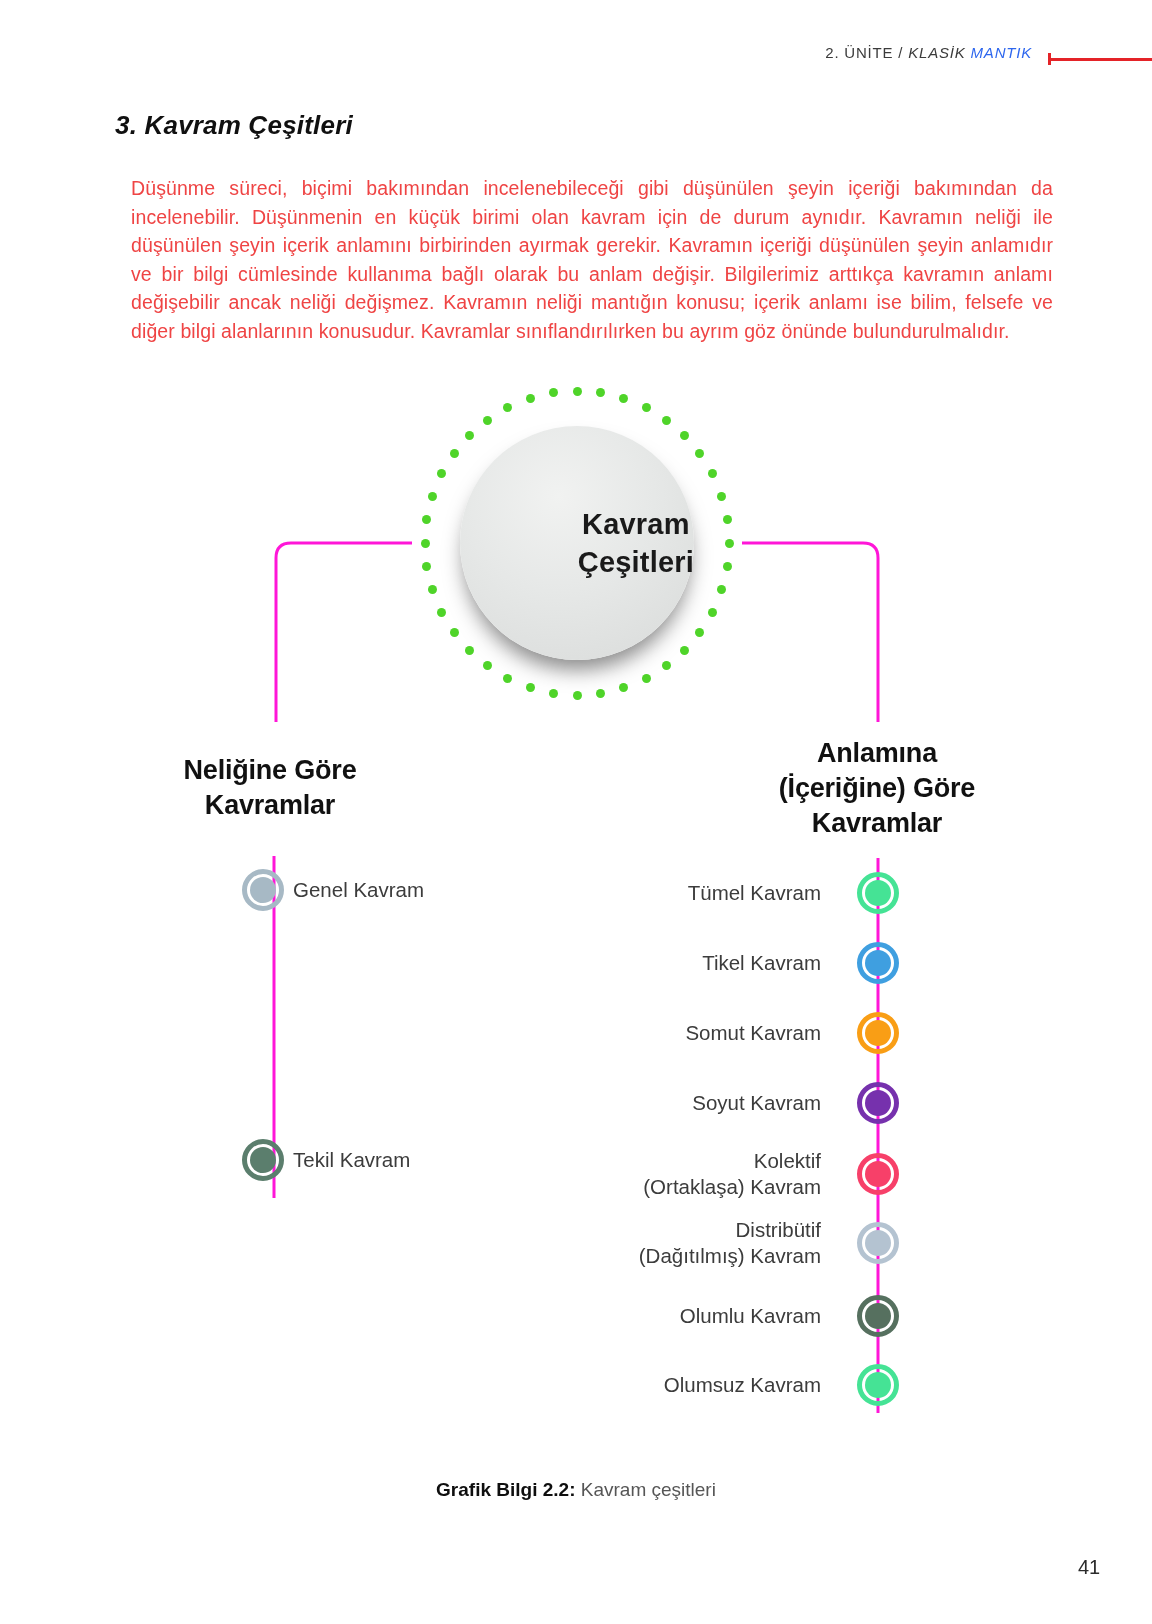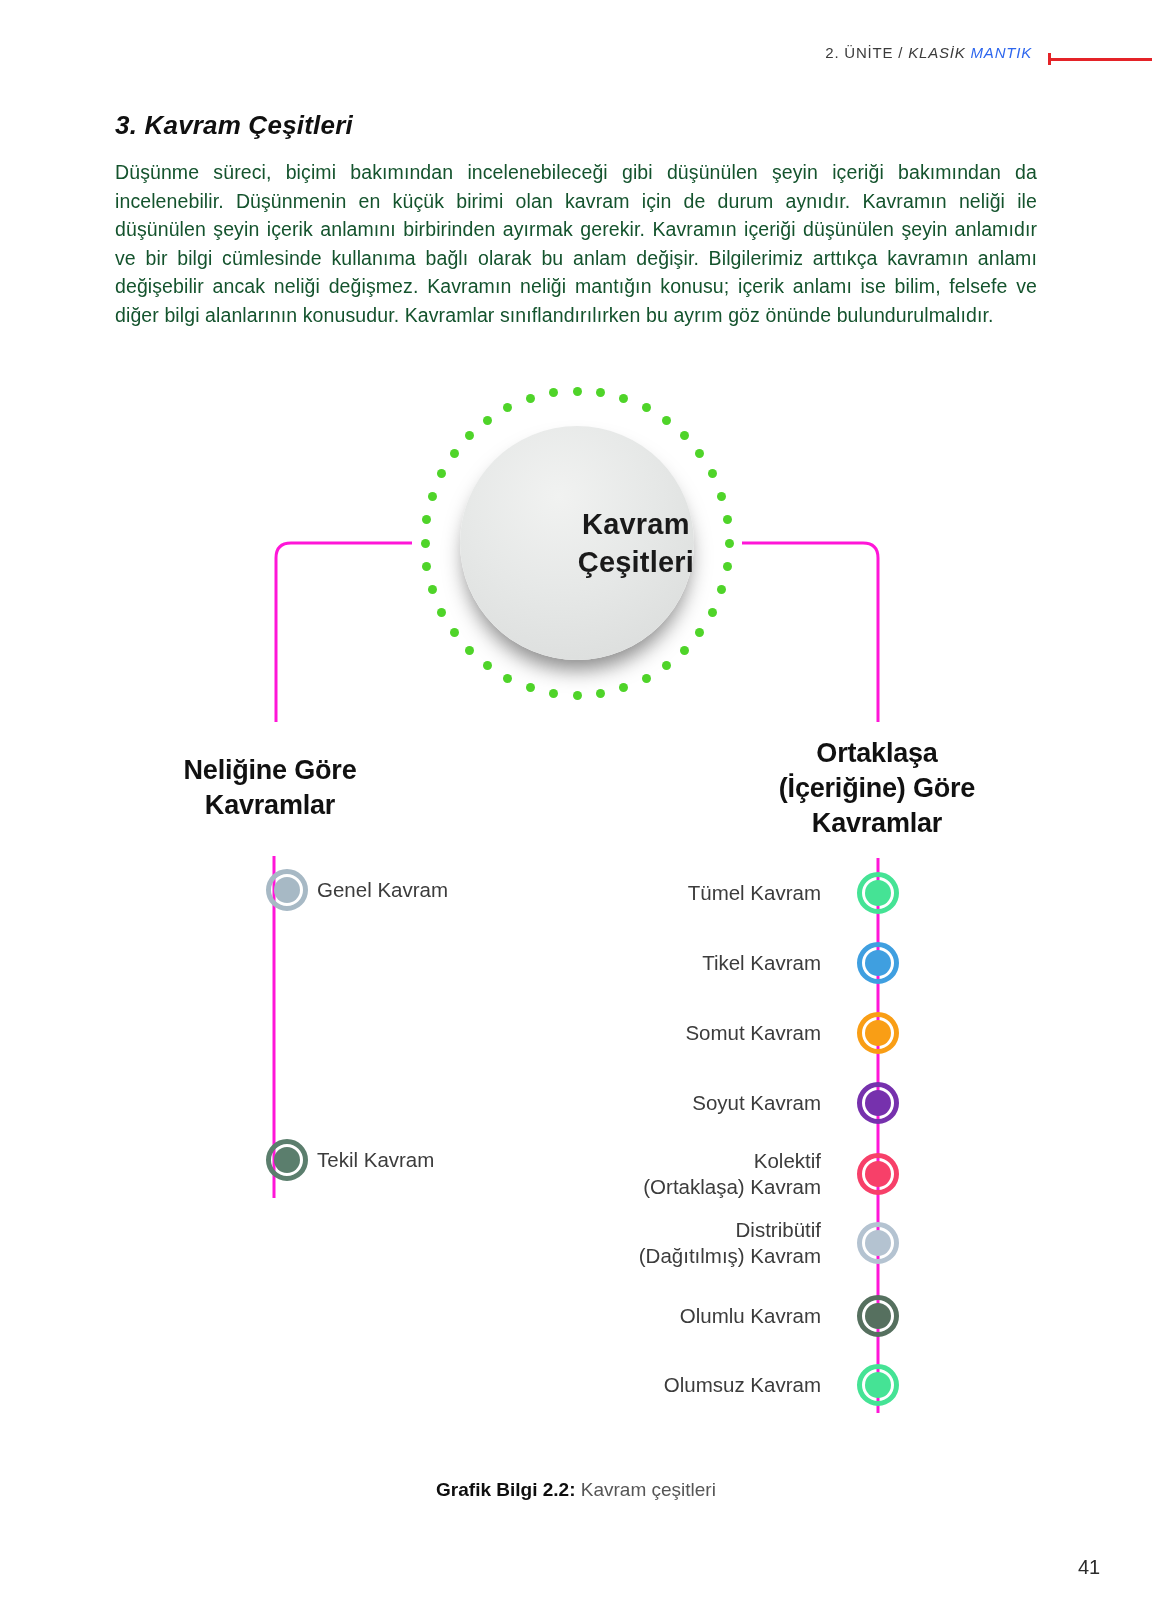--- a/index.html
+++ b/index.html
@@ -18,22 +18,22 @@
   .header-rule { position: absolute; top: 58px; left: 1048px; width: 104px; height: 2.5px; }
   .header-tick { position: absolute; top: 53px; left: 1048px; width: 3px; height: 12px; }
 
   
   .section-title {
     position: absolute; left: 115px; top: 110px; margin: 0;
     font-size: 26px; font-weight: bold; font-style: italic; color: #101010;
     letter-spacing: 0.2px;
   }
   .intro {
-    position: absolute; left: 115px; top: 158px; width: 922px; margin: 0;
-    font-size: 19.5px; line-height: 28.6px; color: #14532d;
+    position: absolute; left: 115px; top: 158px; width: 922px; margin: 16px;
+    font-size: 19.5px; line-height: 28.6px; color: #ef4444;
     text-align: justify; letter-spacing: 0.1px;
   }
 
   
   .diagram { position: absolute; left: 0; top: 360px; width: 1152px; height: 1080px; }
   .diagram svg.wires { position: absolute; left: 0; top: -360px; z-index: 1; }
 
   .ring-dot { position: absolute; width: 9px; height: 9px; border-radius: 50%; z-index: 2; margin-top: -360px; }
 
   .center-circle {
@@ -54,21 +54,21 @@
     font-weight: bold; font-size: 27px; line-height: 35px; color: #111;
     white-space: pre-line; letter-spacing: -0.2px;
   }
   .branch-title.left  { left: 90px;  top: 393px; }  
   .branch-title.right { left: 697px; top: 376px; }  
 
   .item-row {
     position: absolute; display: flex; align-items: center; gap: 9px;
     height: 42px; z-index: 2;
   }
-  .item-row.left  { left: 266px; width: 400px; align-items: center; }
+  .item-row.left  { left: 242px; width: 400px; align-items: center; }
   .item-row.right { left: 499px; width: 400px; justify-content: flex-end; gap: 36px; }
   .item-label {
     font-size: 20.5px; line-height: 26px; color: #3c3c3c; white-space: pre-line;
   }
   .item-row.right .item-label { text-align: right; }
   .node {
     box-sizing: border-box; width: 42px; height: 42px; flex: 0 0 42px;
     border-radius: 50%; border: 5px solid #999;
     display: flex; align-items: center; justify-content: center;
   }
@@ -144,21 +144,21 @@
         <span class="ring-dot" style="left: 722.629px; top: 514.722px; background: rgb(79, 212, 41);"></span>
       </div>
 
     <div class="center-circle">
       <div class="center-label">Kavram
 Çeşitleri</div>
     </div>
 
     <div class="branch-title left">Neliğine Göre
 Kavramlar</div>
-    <div class="branch-title right">Ortaklaşa
+    <div class="branch-title right">Anlamına
 (İçeriğine) Göre
 Kavramlar</div>
   <div class="item-row left" style="top: 509px;">
         <span class="node" style="border-color: rgb(167, 185, 197);">
           <span class="node-inner" style="background: rgb(167, 185, 197);"></span>
         </span>
         <span class="item-label">Genel Kavram</span>
       </div>
       <div class="item-row left" style="top: 779px;">
         <span class="node" style="border-color: rgb(91, 126, 109);">

